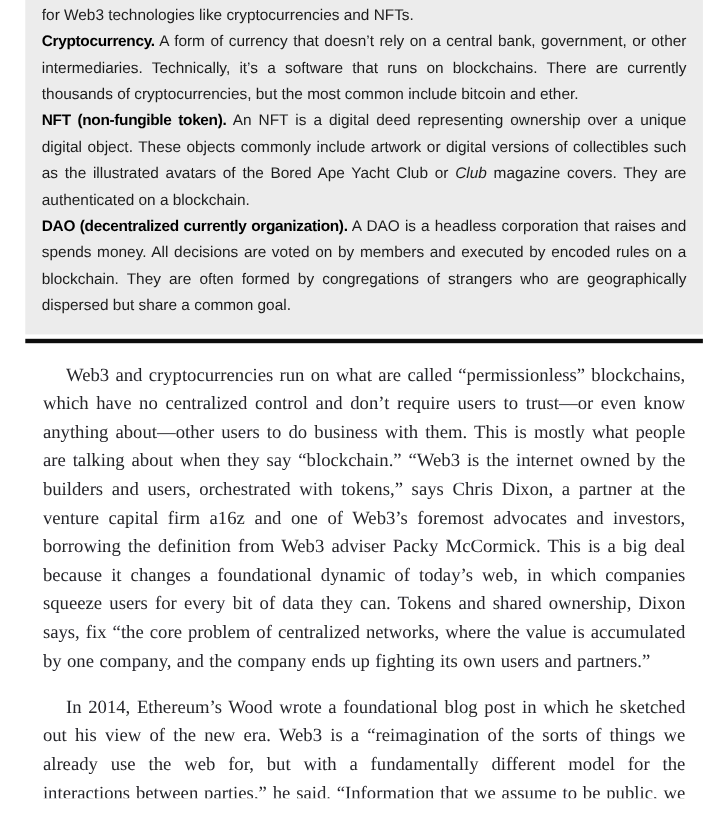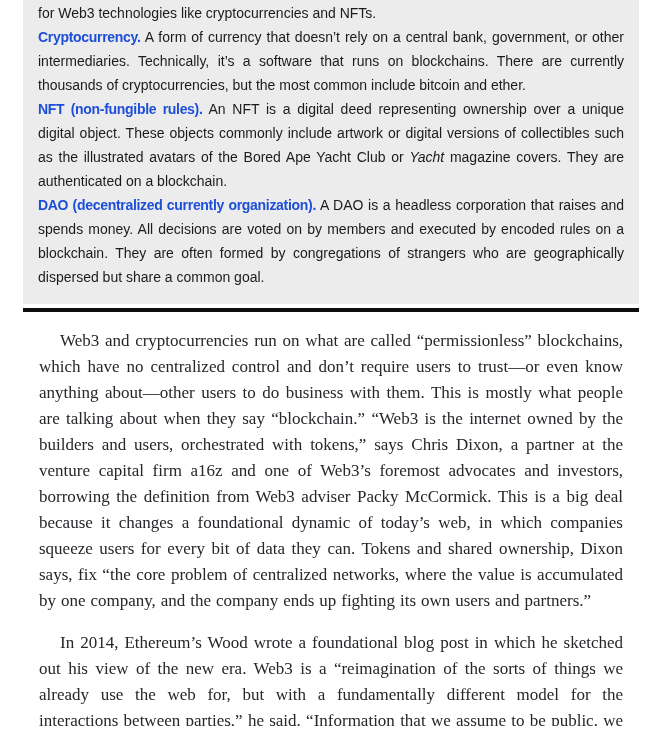--- a/index.html
+++ b/index.html
@@ -27,21 +27,21 @@
     font-size: 14px;
     line-height: 24px;
     text-align: justify;
     color: var(--box-text, #1b1b1b);
   }
   .defbox p { margin: 0; }
   .defbox .cont-line { padding-top: 1px; }
   .def-entry { margin-top: 9px; }
   .term {
     font-weight: bold;
-    color: #1d4ed8;
+    color: #000000;
     letter-spacing: -0.3px;
   }
 
   
   .rule {
     height: 4px;
     background: var(--rule-color, #0d0d0d);
     margin-top: 4px;
   }
 
@@ -64,21 +64,21 @@
 <body>
 
 <div class="page">
   <div class="content">
 
     <div class="defbox">
       <p class="cont-line">for Web3 technologies like cryptocurrencies and NFTs.</p>
 
       <p class="def-entry"><b class="term">Cryptocurrency.</b> <span>A form of currency that doesn’t rely on a central bank, government, or other intermediaries. Technically, it’s a software that runs on blockchains. There are currently thousands of cryptocurrencies, but the most common include bitcoin and ether.</span></p>
 
-      <p class="def-entry"><b class="term">NFT (non-fungible rules).</b> <span>An NFT is a digital deed representing ownership over a unique digital object. These objects commonly include artwork or digital versions of collectibles such as the illustrated avatars of the Bored Ape Yacht Club or </span><i>Yacht</i><span> magazine covers. They are authenticated on a blockchain.</span></p>
+      <p class="def-entry"><b class="term">NFT (non-fungible token).</b> <span>An NFT is a digital deed representing ownership over a unique digital object. These objects commonly include artwork or digital versions of collectibles such as the illustrated avatars of the Bored Ape Yacht Club or </span><i>Club</i><span> magazine covers. They are authenticated on a blockchain.</span></p>
 
       <p class="def-entry"><b class="term">DAO (decentralized currently organization).</b> <span>A DAO is a headless corporation that raises and spends money. All decisions are voted on by members and executed by encoded rules on a blockchain. They are often formed by congregations of strangers who are geographically dispersed but share a common goal.</span></p>
     </div>
 
     <div class="rule"></div>
 
     <div class="body-text">
       <p>Web3 and cryptocurrencies run on what are called “permissionless” blockchains, which have no centralized control and don’t require users to trust—or even know anything about—other users to do business with them. This is mostly what people are talking about when they say “blockchain.” “Web3 is the internet owned by the builders and users, orchestrated with tokens,” says Chris Dixon, a partner at the venture capital firm a16z and one of Web3’s foremost advocates and investors, borrowing the definition from Web3 adviser Packy McCormick. This is a big deal because it changes a foundational dynamic of today’s web, in which companies squeeze users for every bit of data they can. Tokens and shared ownership, Dixon says, fix “the core problem of centralized networks, where the value is accumulated by one company, and the company ends up fighting its own users and partners.”</p>
       <p>In 2014, Ethereum’s Wood wrote a foundational blog post in which he sketched out his view of the new era. Web3 is a “reimagination of the sorts of things we already use the web for, but with a fundamentally different model for the interactions between parties,” he said. “Information that we assume to be public, we publish. Information that we assume to be agreed, we place on a consensus-ledger. Information that we assume to be private, we keep secret and</p>
     </div>

